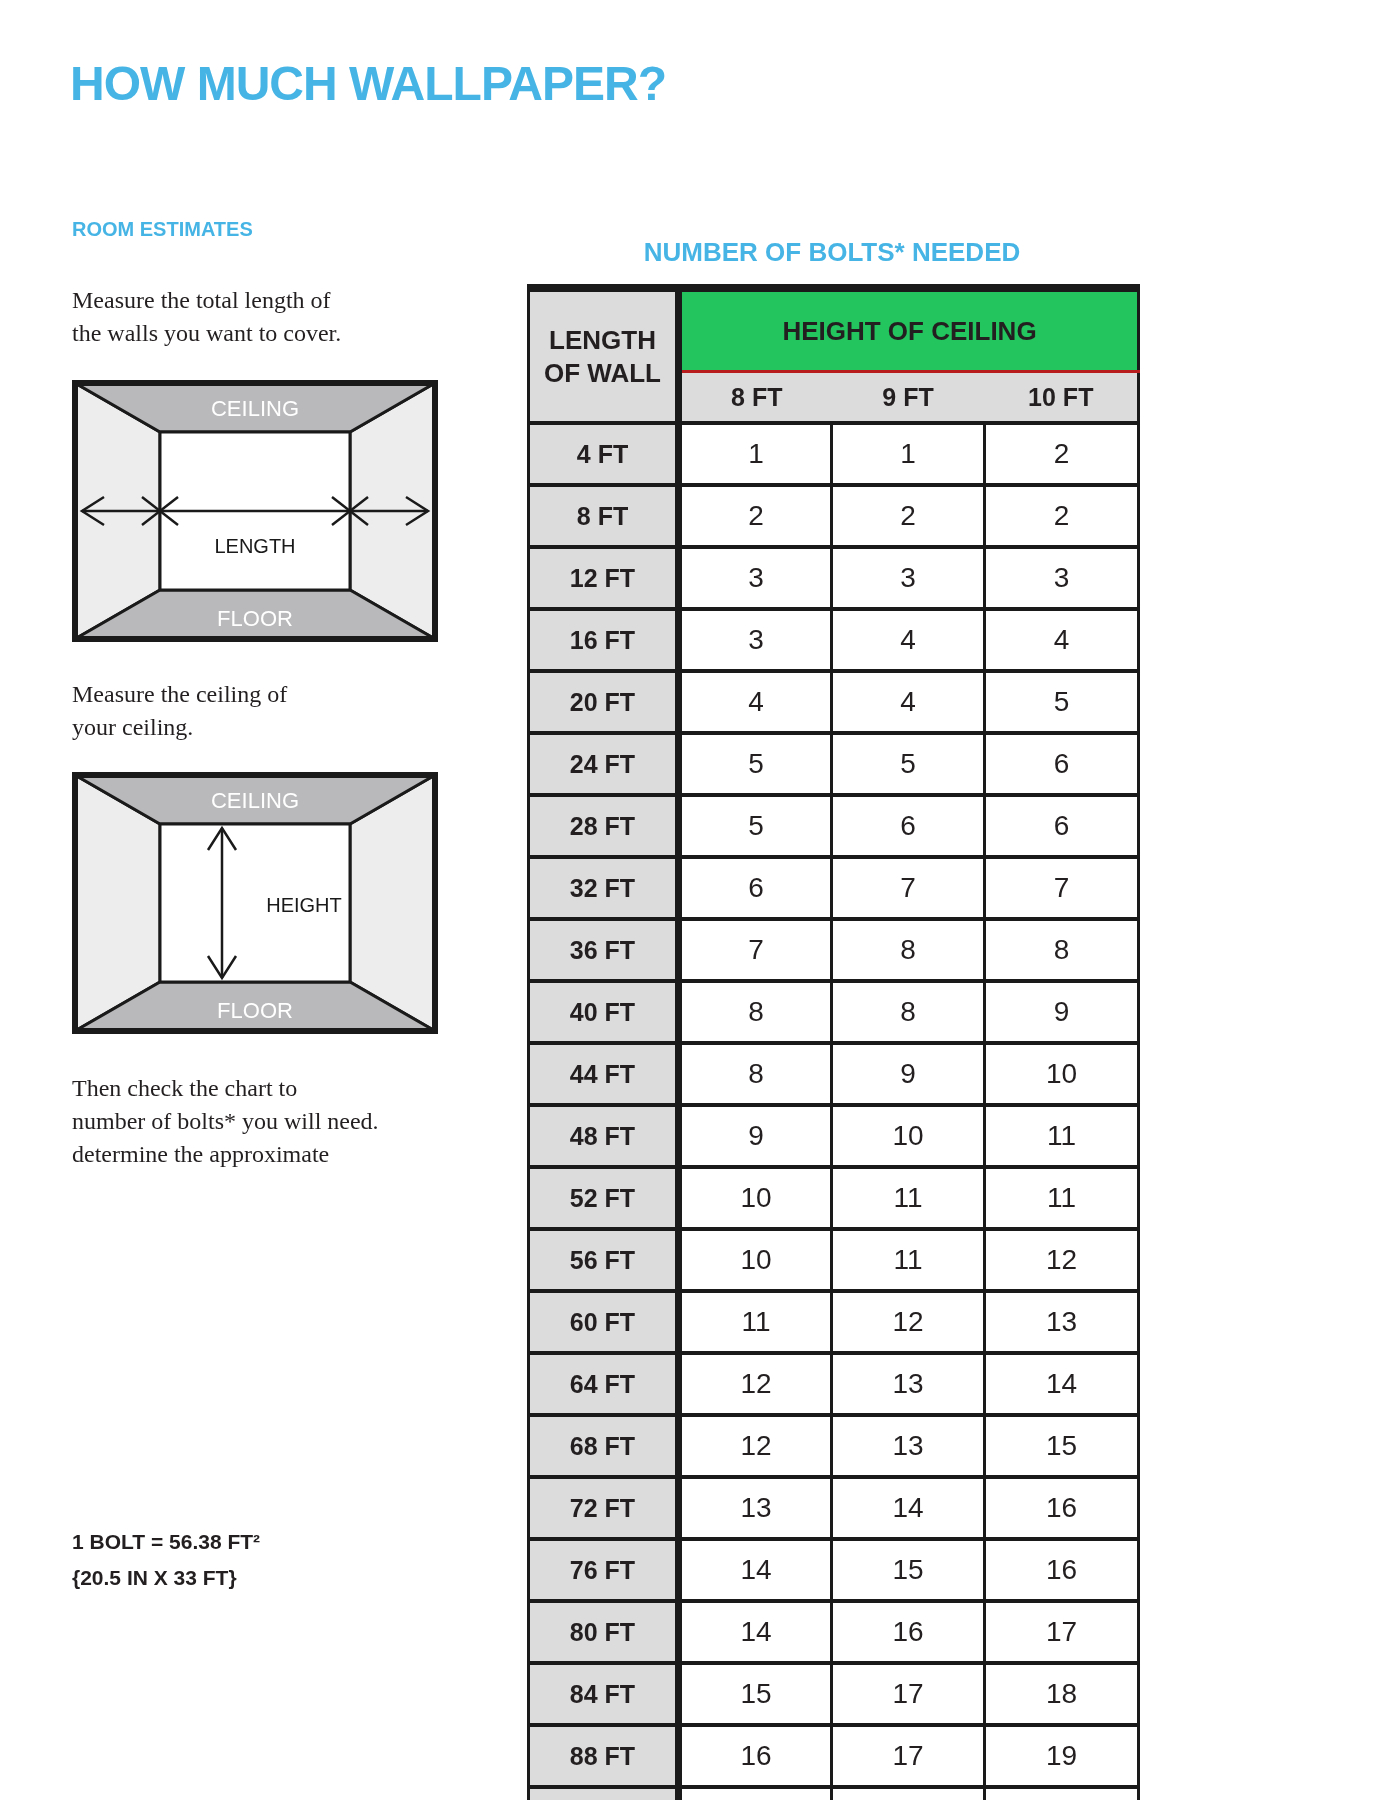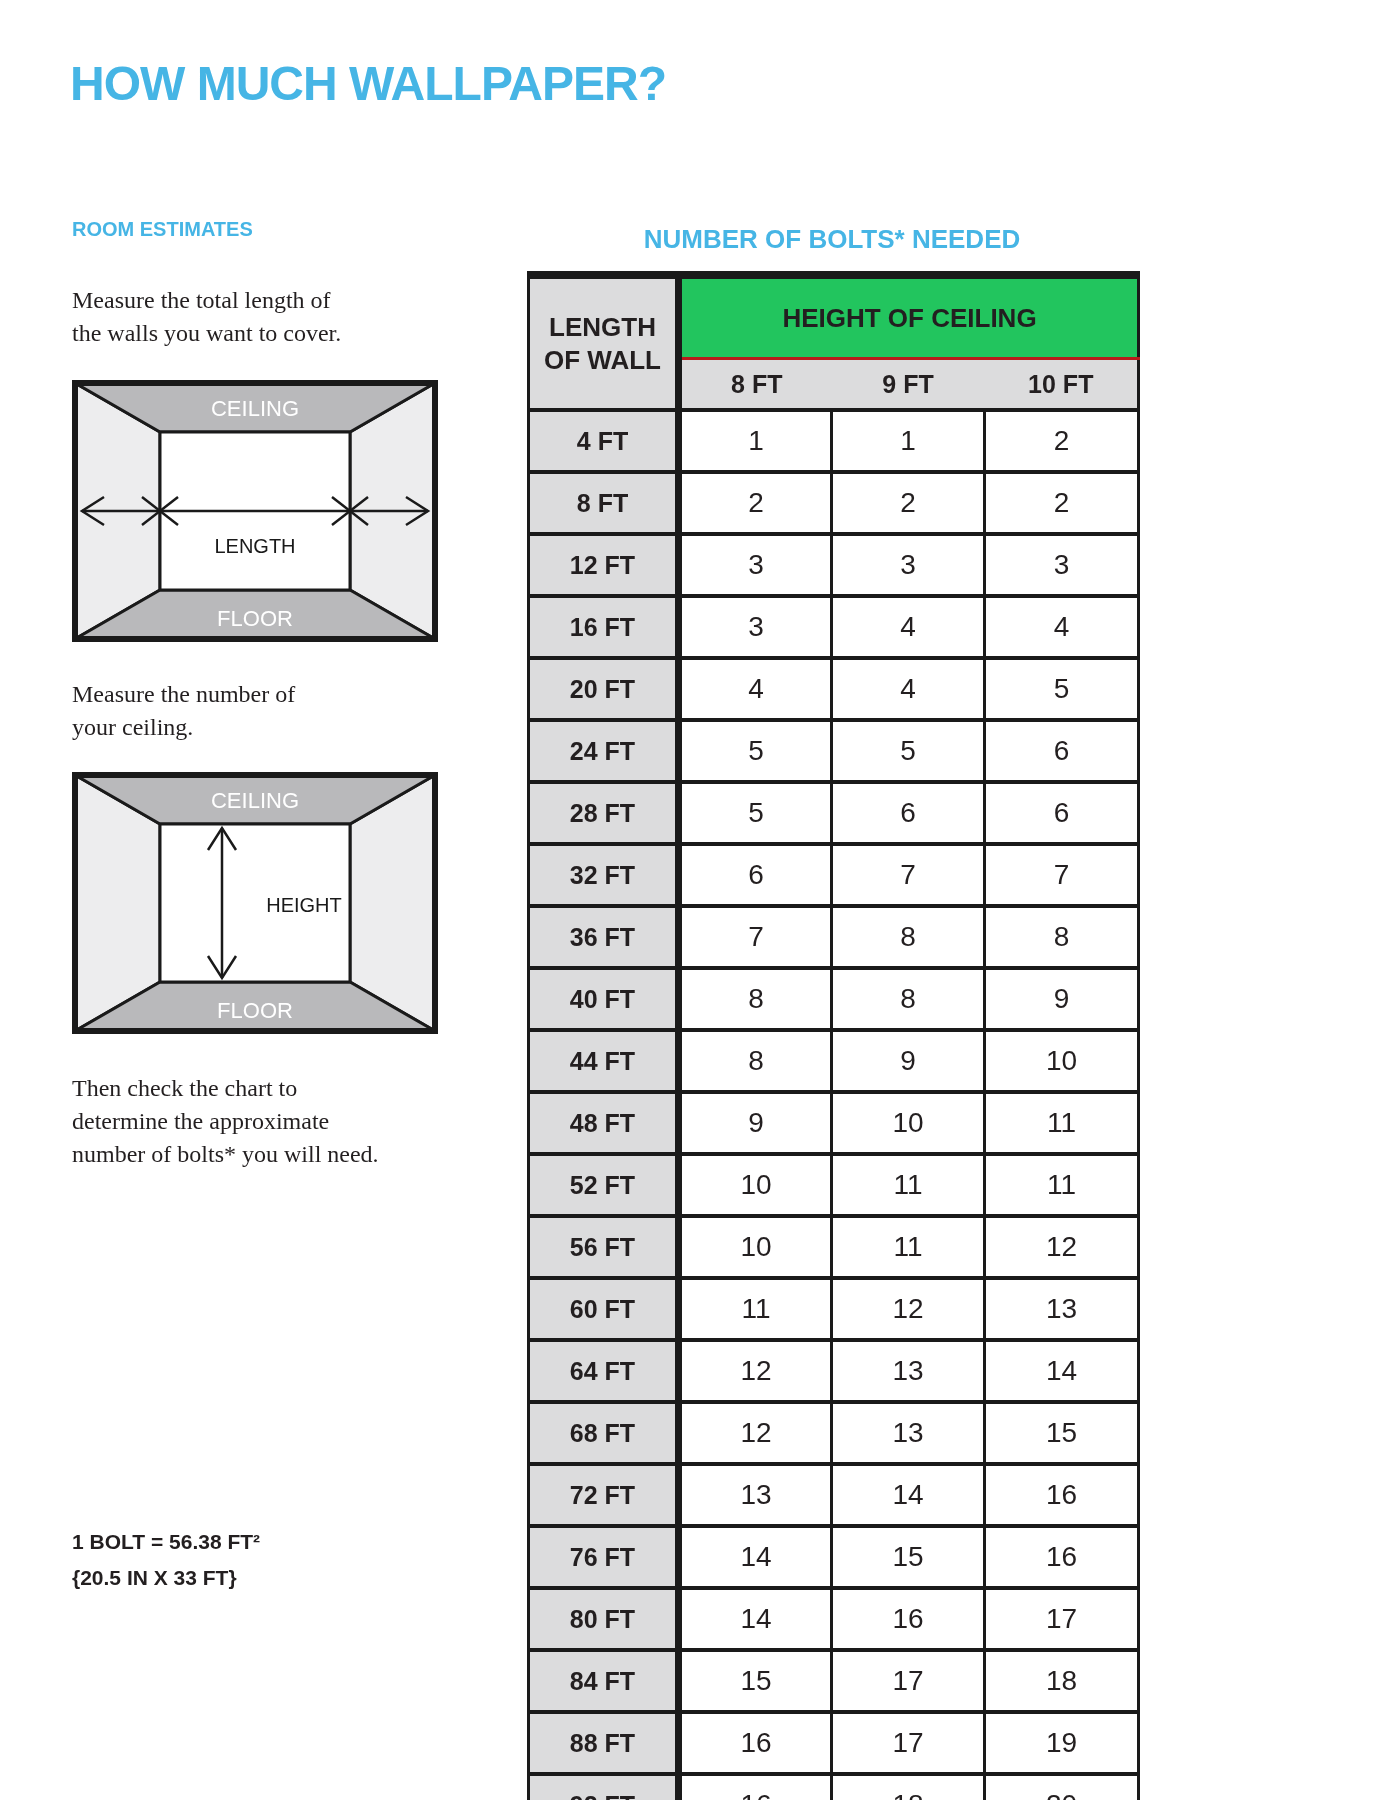--- a/index.html
+++ b/index.html
@@ -13,21 +13,21 @@
   #para-measure-length{top:284px;}
   #para-measure-height{top:678px;}
   #para-check-chart{top:1072px;}
   .diagram{left:72px;width:366px;height:262px;}
   #diagram-length{top:380px;}
   #diagram-height{top:772px;}
   #footnote{left:72px;top:1420px;font-size:25px;line-height:35px;font-weight:bold;}
   #footnote .indent{padding-left:24px;}
   #bolt-note{left:72px;top:1524px;font-size:21px;line-height:36px;font-weight:bold;}
   #right-col{left:527px;top:224px;width:610px;}
-  #bolts-heading{font-size:26px;font-weight:bold;text-align:center;margin:0 0 16px 0;}
+  #bolts-heading{font-size:26px;font-weight:bold;text-align:center;margin:13px 0 16px 0;}
   table.bolts{border-collapse:collapse;table-layout:fixed;width:610px;
       border-top:8px solid #1a1a1a;border-left:3px solid #1a1a1a;
       border-right:3px solid #1a1a1a;border-bottom:5px solid #1a1a1a;}
   table.bolts col.c0{width:150px;}
   table.bolts col.c1,table.bolts col.c2{width:153px;}
   table.bolts col.c3{width:154px;}
   table.bolts th,table.bolts td{padding:0;text-align:center;vertical-align:middle;}
   th.corner{background:#dcdcdd;border-right:7px solid #1a1a1a;border-bottom:4px solid #1a1a1a;
       font-size:26px;font-weight:bold;line-height:33px;}
   th.group{background:#22c55e;border-bottom:3px solid #b91c1c;height:78px;
@@ -69,21 +69,21 @@
       <polyline points="334,117 356,131 334,145"></polyline>
       <line x1="70" y1="117" x2="106" y2="145"></line>
       <line x1="70" y1="145" x2="106" y2="117"></line>
       <line x1="260" y1="117" x2="296" y2="145"></line>
       <line x1="260" y1="145" x2="296" y2="117"></line>
     </g>
     <text x="183" y="173" text-anchor="middle" font-size="20" fill="#1a1a1a">LENGTH</text>
   </svg>
 
   <div class="abs para" id="para-measure-height">
-    <div>Measure the number of</div>
+    <div>Measure the ceiling of</div>
     <div>your ceiling.</div>
   </div>
 
   <svg class="abs diagram" id="diagram-height" viewBox="0 0 366 262">
     <polygon points="3,3 88,52 88,210 3,259" fill="#ededee" stroke="#1a1a1a" stroke-width="3"></polygon>
     <polygon points="363,3 278,52 278,210 363,259" fill="#ededee" stroke="#1a1a1a" stroke-width="3"></polygon>
     <polygon points="3,3 363,3 278,52 88,52" fill="#b9b9bb" stroke="#1a1a1a" stroke-width="3"></polygon>
     <polygon points="3,259 363,259 278,210 88,210" fill="#b9b9bb" stroke="#1a1a1a" stroke-width="3"></polygon>
     <rect x="88" y="52" width="190" height="158" fill="#ffffff" stroke="#1a1a1a" stroke-width="3"></rect>
     <rect x="3" y="3" width="360" height="256" fill="none" stroke="#1a1a1a" stroke-width="6"></rect>
@@ -92,22 +92,22 @@
     <g stroke="#1a1a1a" stroke-width="2.5" fill="none">
       <line x1="150" y1="56" x2="150" y2="206"></line>
       <polyline points="136,78 150,56 164,78"></polyline>
       <polyline points="136,184 150,206 164,184"></polyline>
     </g>
     <text x="232" y="140" text-anchor="middle" font-size="20" fill="#1a1a1a">HEIGHT</text>
   </svg>
 
   <div class="abs para" id="para-check-chart">
     <div>Then check the chart to</div>
+    <div>number of bolts* you will need.</div>
     <div>determine the approximate</div>
-    <div>number of bolts* you will need.</div>
   </div>
 
 
   <div class="abs" id="bolt-note">
     <div>1 BOLT = 56.38 FT²</div>
     <div>{20.5 IN X 33 FT}</div>
   </div>
 
   <div class="abs" id="right-col">
     <div class="cyan" id="bolts-heading">NUMBER OF BOLTS* NEEDED</div>

